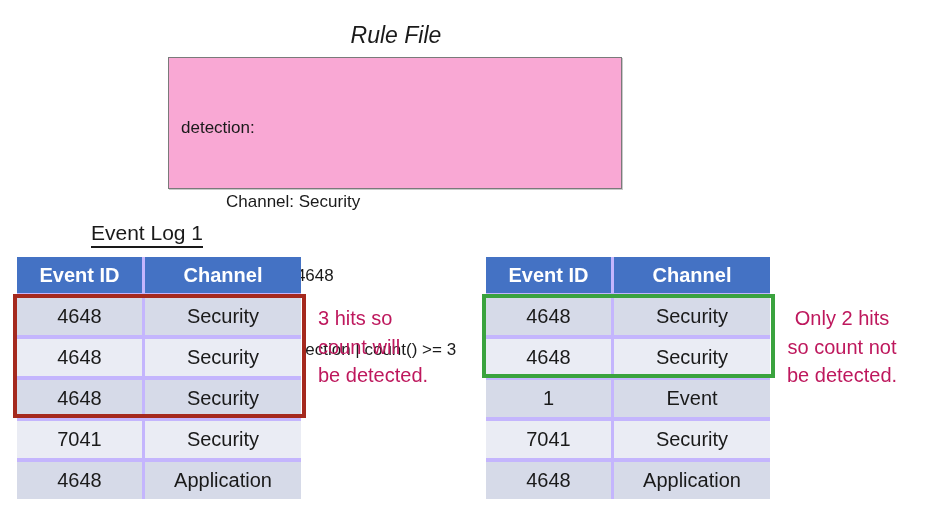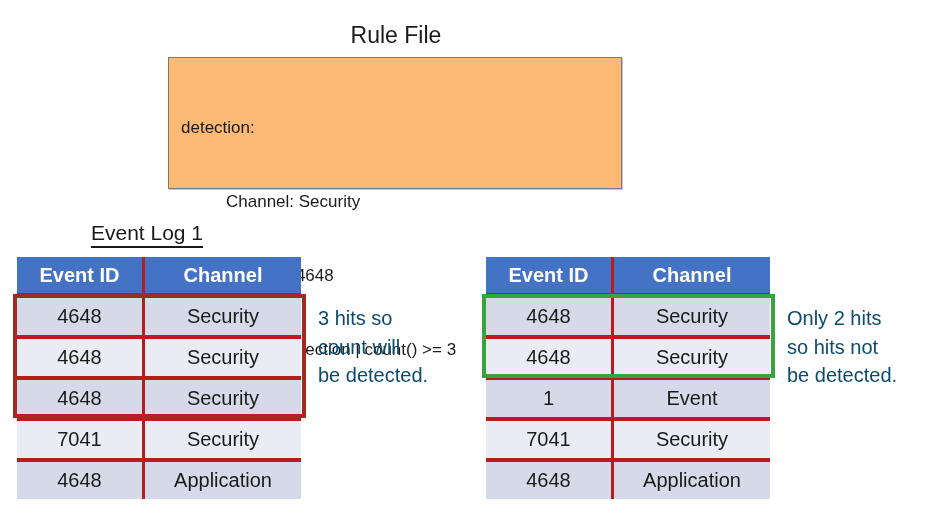--- a/index.html
+++ b/index.html
@@ -23,30 +23,31 @@
     top: 22px;
     left: 168px;
     width: 456px;
     text-align: center;
     font-size: 23px;
   }
   .rule-title span {
     display: inline-block;
     border-bottom: 2px solid #1a1a1a;
     padding-bottom: 12px;
+    font-style: italic;
   }
   .rule-box {
     position: absolute;
     left: 168px;
     top: 57px;
     width: 454px;
     height: 132px;
     border: 1px solid #7a7a7a;
     box-shadow: 1px 1px 0 #c9c9c9;
-    background: #fdba74;
+    background: #f9a8d4;
     box-sizing: border-box;
     padding: 9px 0 0 12px;
     font-size: 17px;
     line-height: 24.6px;
     white-space: pre;
   }
   .rule-box .ind0 { padding-left: 0; }
   .rule-box .ind1 { padding-left: 25px; }
   .rule-box .ind2 { padding-left: 45px; }
 
@@ -66,21 +67,21 @@
   .log-title.left  { left: 5px; }
   .log-title.right { left: 482px; }
 
   .log-table {
     position: absolute;
     top: 257px;
     display: grid;
     grid-template-columns: 125px 156px;
     grid-auto-rows: 37px;
     gap: 4px 3px;
-    background: #b91c1c;
+    background: #c4b5fd;
   }
   .log-table.left  { left: 17px; }
   .log-table.right { left: 486px; }
 
   .log-table .cell {
     display: flex;
     align-items: center;
     justify-content: center;
     font-size: 20px;
   }
@@ -114,24 +115,24 @@
     height: 84px;
     border: 4px solid var(--highlight-green);
   }
 
   
   .note {
     position: absolute;
     top: 304px;
     font-size: 20px;
     line-height: 28.5px;
-    color: #0c4a6e;
+    color: #be185d;
   }
   .note.left  { left: 318px; }
-  .note.right { left: 787px; }
+  .note.right { left: 787px; text-align: center; }
 </style>
 </head>
 <body>
 
 <div id="canvas">
 
   <div class="rule-title">
     <span>Rule File</span>
   </div>
   <div class="rule-box">
@@ -177,17 +178,17 @@
     <div class="cell band-dark">1</div>
     <div class="cell band-dark">Event</div>
     <div class="cell band-light">7041</div>
     <div class="cell band-light">Security</div>
     <div class="cell band-dark">4648</div>
     <div class="cell band-dark">Application</div>
   </div>
   <div class="hl-box hl-green"></div>
   <div class="note right">
     <div>Only 2 hits</div>
-    <div>so hits not</div>
+    <div>so count not</div>
     <div>be detected.</div>
   </div>
 
 </div>
 
 </body></html>

